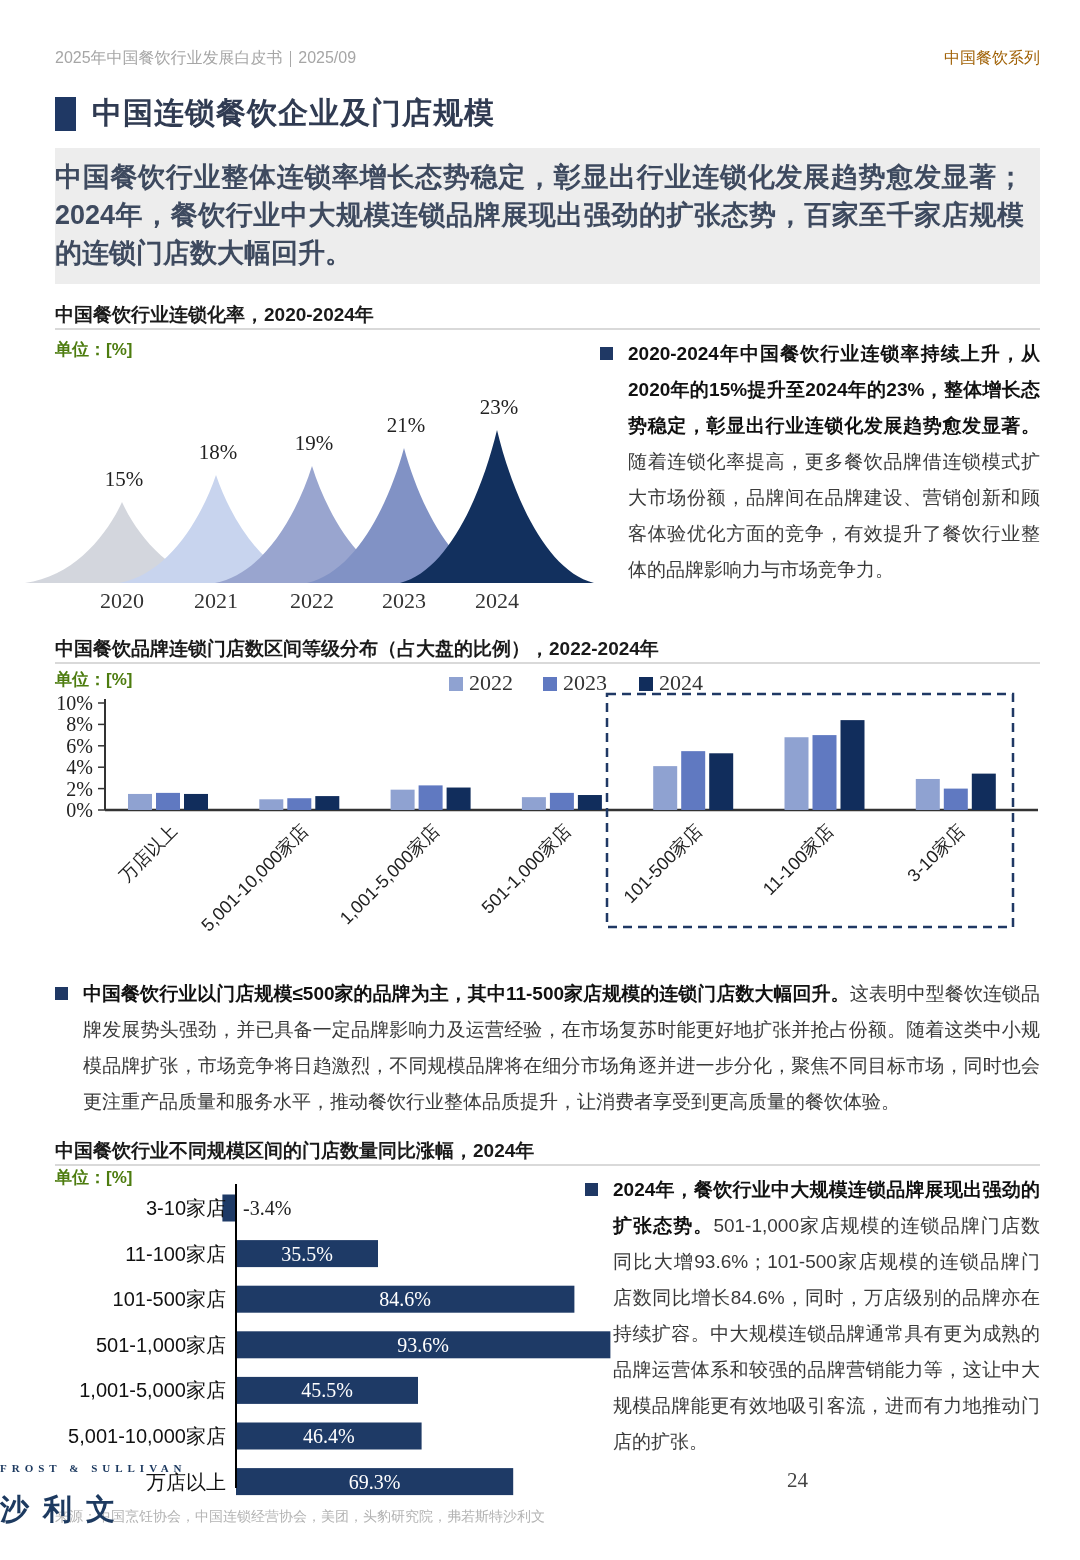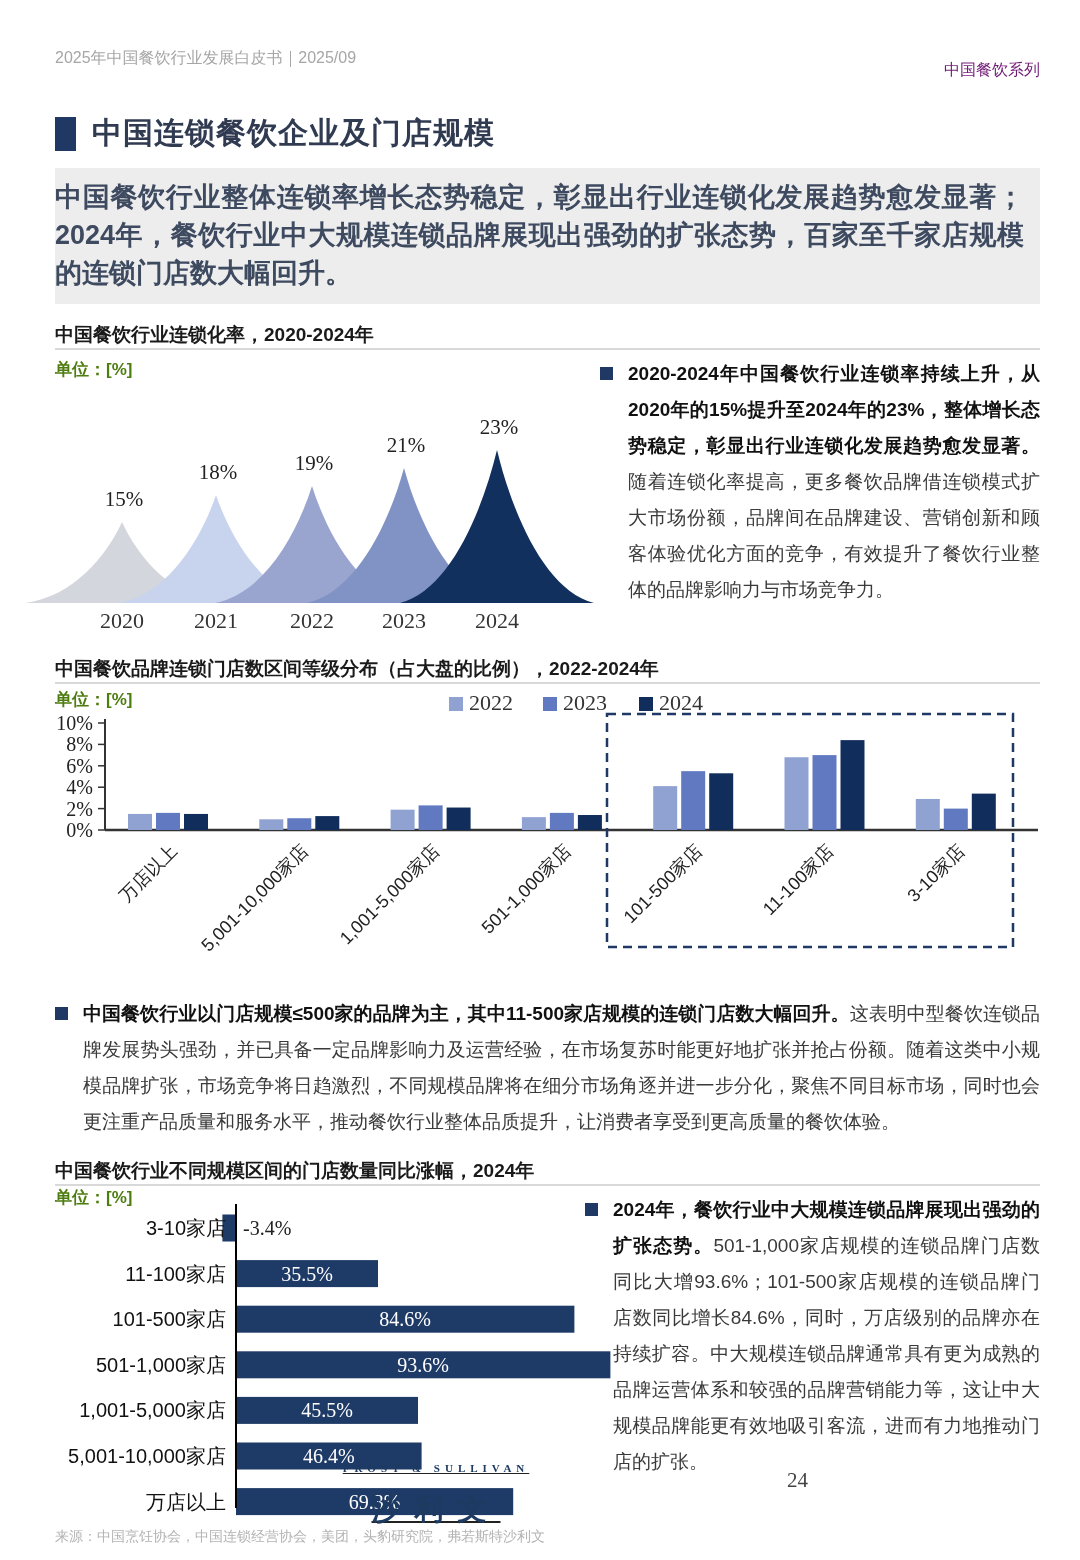--- a/index.html
+++ b/index.html
@@ -2,23 +2,23 @@
 <html><head>
 <meta charset="utf-8">
 <style>
   html,body{margin:0;padding:0;background:#fff;}
   .page{position:relative;width:1080px;height:1560px;background:#fff;overflow:hidden;
         font-family:"Liberation Sans","DejaVu Sans",sans-serif;color:#222;}
   .content{position:absolute;left:55px;top:0;width:985px;}
   
   .header-row{display:flex;justify-content:space-between;padding-top:48px;font-size:16px;}
   .header-left{color:#a6a6a6;}
-  .header-right{color:#701a75;margin-top:12px;}
-  
-  .title-row{display:flex;align-items:center;margin-top:32px;}
+  .header-right{color:#a16207;}
+  
+  .title-row{display:flex;align-items:center;margin-top:24px;}
   .title-square{width:21px;height:34px;background:#1f3864;margin-right:16px;flex:none;}
   .page-title{font-size:30px;font-weight:bold;color:#303b52;margin:0;letter-spacing:1px;}
   
   .summary-box{margin-top:14px;background:#ededed;padding:10px 16px 12px 0;
                font-size:27px;font-weight:bold;color:#3e4a5f;line-height:38px;text-align:justify;}
   
   .chart-title{margin-top:18px;font-size:19px;font-weight:bold;color:#1a1a1a;
                border-bottom:2px solid #d9d9d9;padding-bottom:0;}
   .unit-label{font-size:17px;font-weight:bold;color:#4d7c0f;}
   
@@ -40,21 +40,21 @@
   .para{display:flex;margin-top:20px;}
   
   .num-label{font-family:"Liberation Serif","DejaVu Serif",serif;font-size:21px;fill:#222;}
   .year-label{font-family:"Liberation Serif","DejaVu Serif",serif;font-size:22px;fill:#333;}
   .tick-label{font-family:"Liberation Serif","DejaVu Serif",serif;font-size:20px;fill:#222;}
   .cat-label{font-size:18px;fill:#222;}
   .cat-label3{font-size:20px;fill:#111;}
   .val-label{font-family:"Liberation Serif","DejaVu Serif",serif;font-size:20px;}
   
   .source-line{margin-top:14px;font-size:14px;color:#b3b3b3;}
-  .footer{position:absolute;left:0;top:1462px;width:872px;text-align:center;text-decoration:underline;}
+  .footer{position:absolute;left:0;top:1462px;width:872px;text-align:left;}
   .logo-top{font-family:"Liberation Serif","DejaVu Serif",serif;font-size:11px;letter-spacing:5px;
             color:#1d3a60;font-weight:bold;}
   .logo-main{font-size:29px;font-weight:bold;color:#1d3a60;letter-spacing:14px;margin-top:16px;}
   .page-number{position:absolute;right:64px;top:6px;font-family:"Liberation Serif","DejaVu Serif",serif;
                font-size:21px;color:#444;}
 </style>
 </head>
 <body>
 
 <div class="page">

